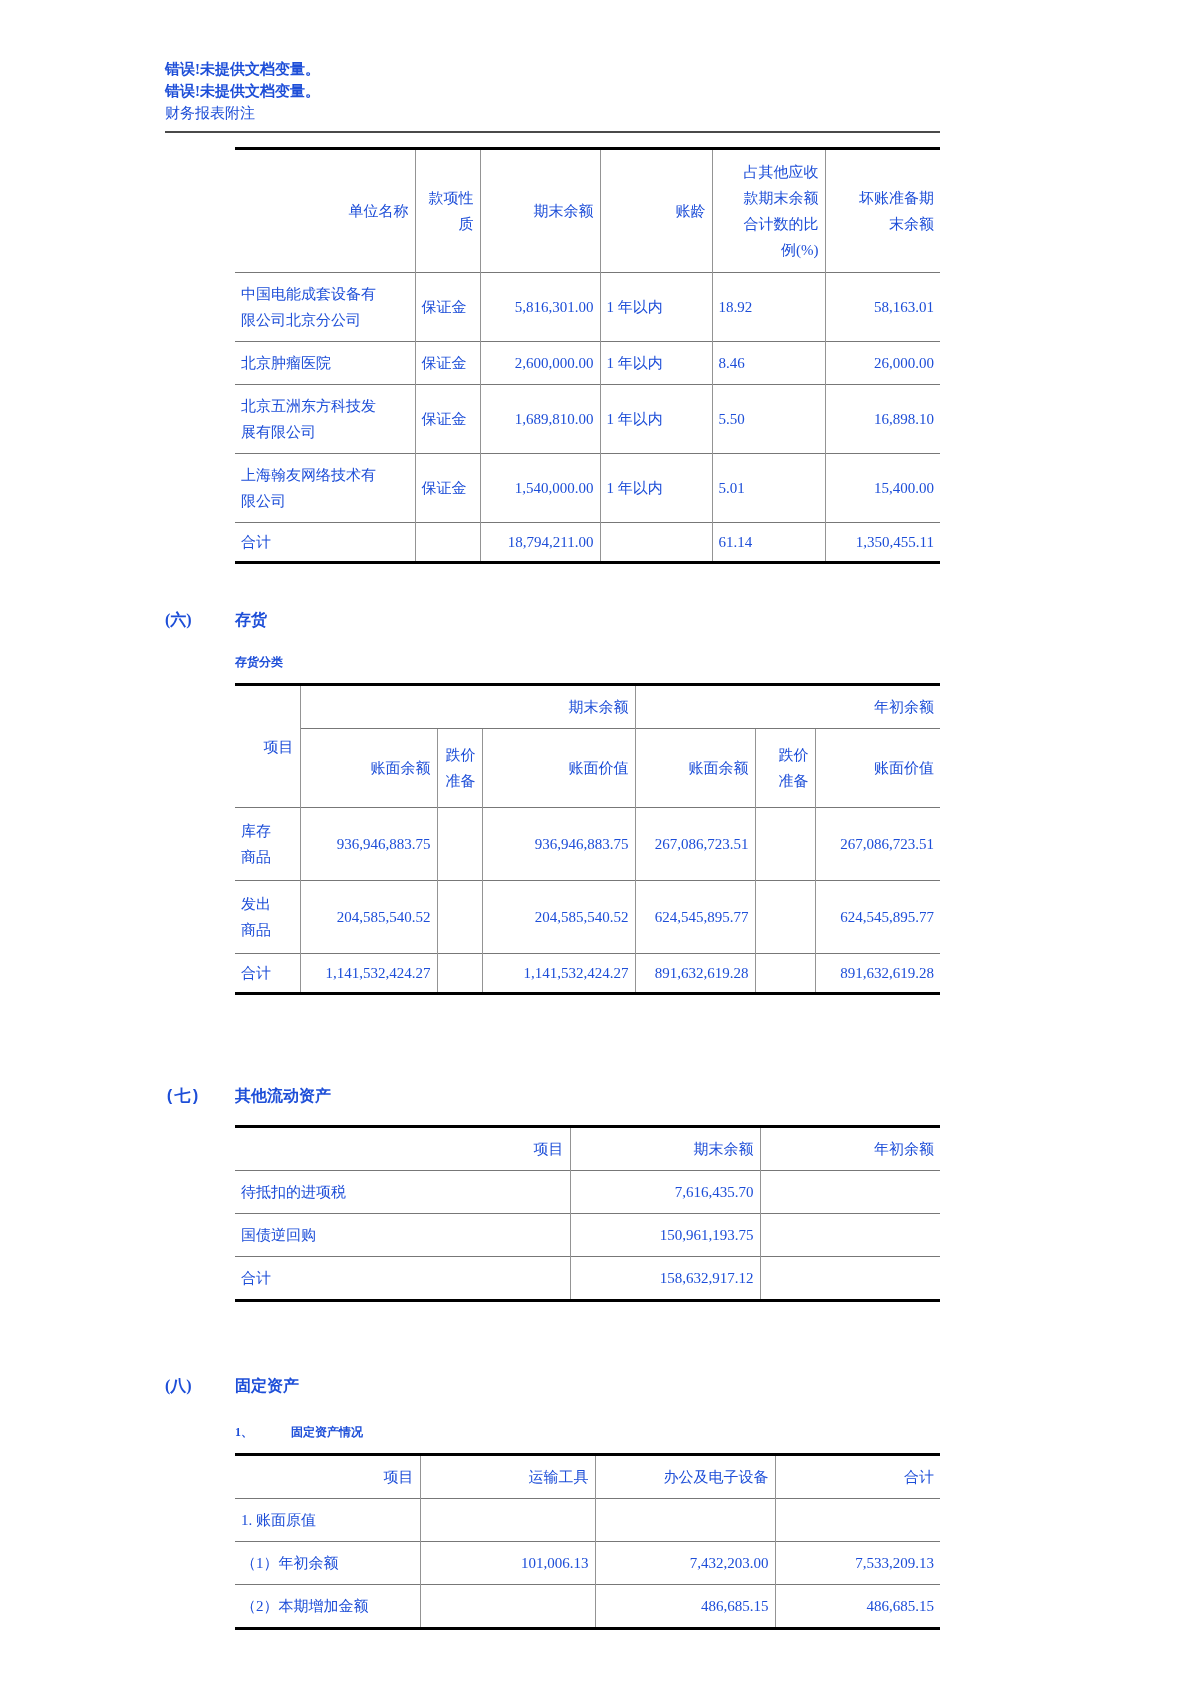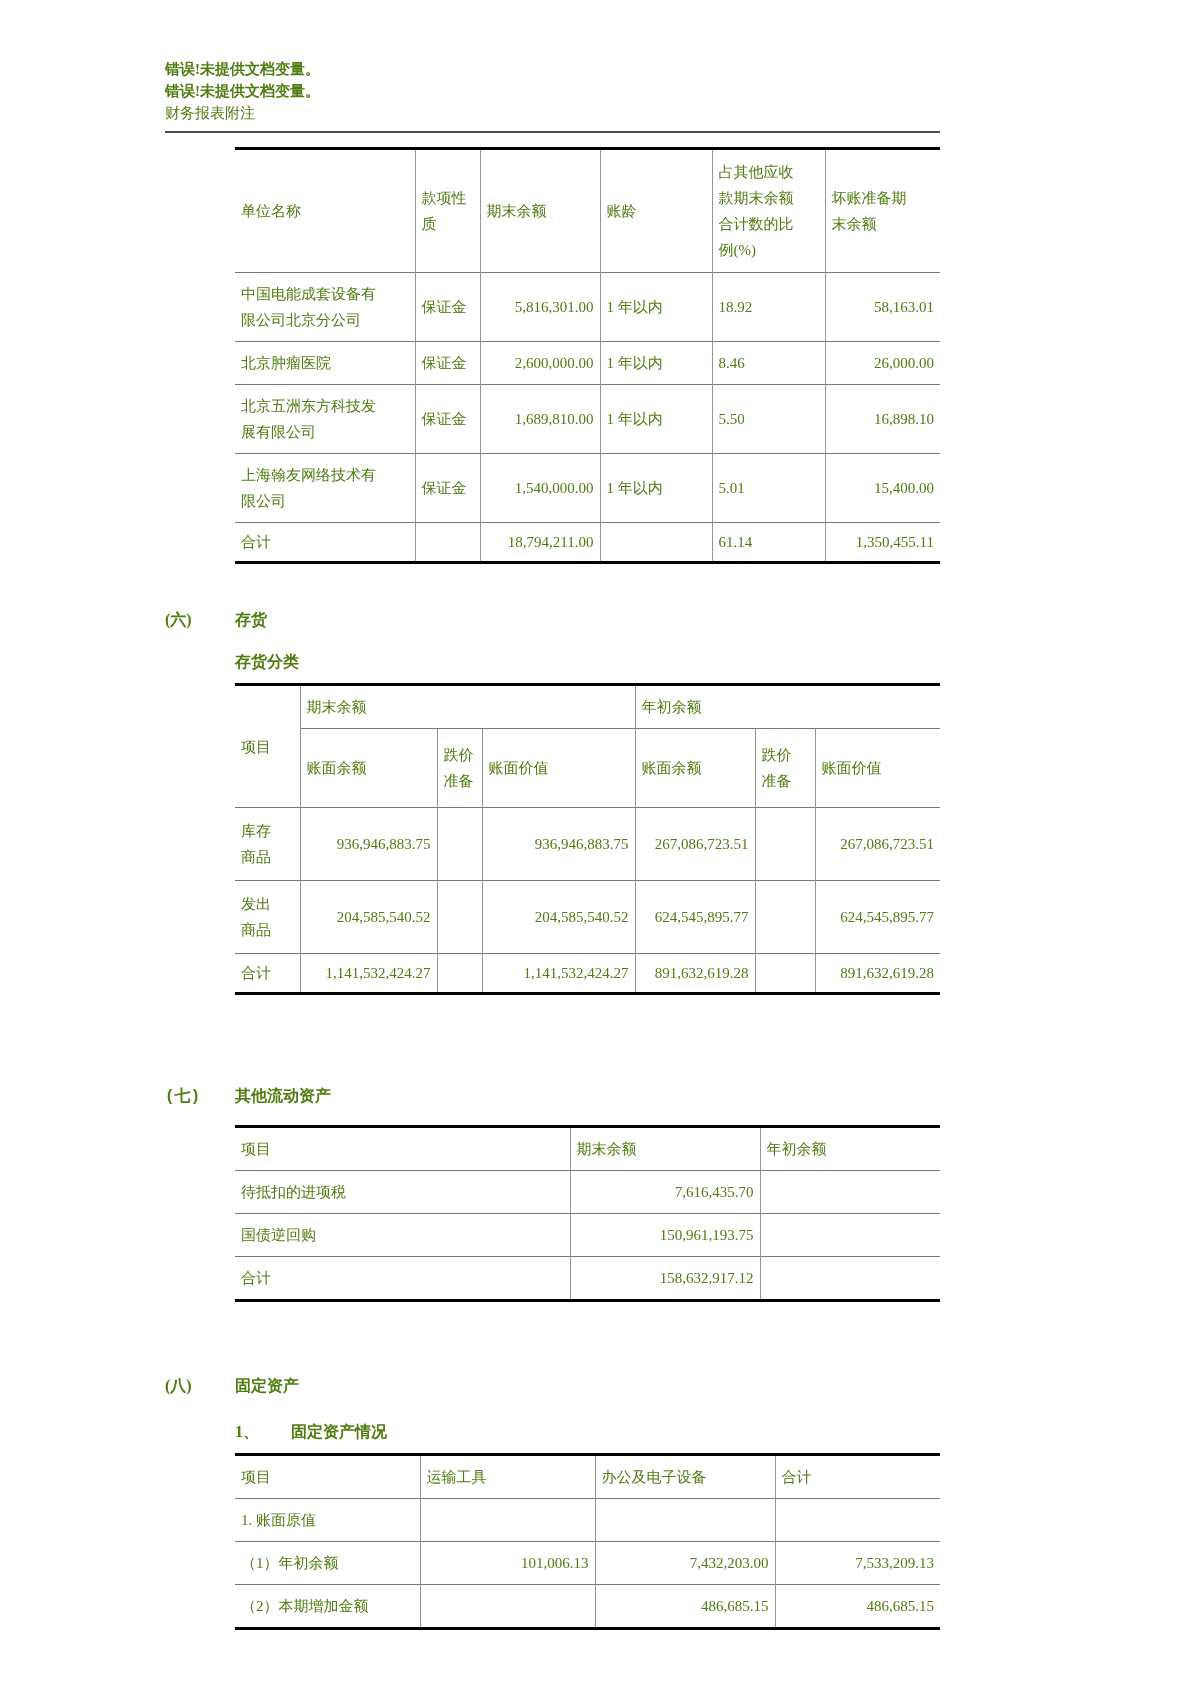--- a/index.html
+++ b/index.html
@@ -4,21 +4,21 @@
 <style>
   * { box-sizing: border-box; }
   html, body { margin: 0; padding: 0; background: #ffffff; }
   .page {
     position: relative;
     width: 1200px;
     height: 1696px;
     background: #ffffff;
     padding: 58px 0 0 165px;
     font-family: "Liberation Serif", "DejaVu Serif", serif;
-    color: #4d7c0f;
+    color: #1d4ed8;
     overflow: hidden;
   }
   
   .hd-line { font-size: 15px; line-height: 22px; white-space: pre-line; }
   .hd-bold { font-weight: bold; }
   .header-rule { width: 775px; border-bottom: 2px solid #4a4a4a; margin-top: 7px; }
 
   
   .tbl {
     border-collapse: collapse;
@@ -31,38 +31,38 @@
   .tbl th, .tbl td {
     font-weight: normal;
     font-size: 15px;
     line-height: 26px;
     vertical-align: middle;
     white-space: pre-line;
     padding: 8px 6px;
     border-top: 1px solid #777;
     overflow: hidden;
   }
-  .tbl th { text-align: left; }
+  .tbl th { text-align: right; }
   .tbl th + th, .tbl td + td { border-left: 1px solid #949494; }
   .br { border-right: 1px solid #949494; }
   .name { text-align: left; padding-left: 9px; }
   .num  { text-align: right; padding-right: 10px; }
   .ctr  { text-align: left; }
 
   
   .t1 { margin-top: 14px; }
   .t1 thead th { padding-top: 9px; padding-bottom: 9px; }
   .t-inv .sub th { padding-top: 13px; padding-bottom: 13px; }
   .t-inv td { padding-top: 10px; padding-bottom: 10px; }
   .t-inv .total td, .t1 .total td { padding-top: 6px; padding-bottom: 6px; }
 
   
   .section { margin: 44px 0 0 0; font-size: 16px; font-weight: bold; line-height: 24px; }
   .sec-no { display: inline-block; width: 70px; }
-  .subheading { margin: 18px 0 9px 70px; font-size: 16px; font-weight: bold; line-height: 24px; }
+  .subheading { margin: 18px 0 9px 70px; font-size: 12px; font-weight: bold; line-height: 24px; }
   .subheading .sub-no { display: inline-block; width: 56px; }
   .sec7 { margin-top: 90px; font-family: Liberation Mono, monospace; }
   .sec8 { margin-top: 72px; }
   .sub8 { margin-top: 22px; }
 </style>
 </head>
 <body>
 
 <div class="page">
 

